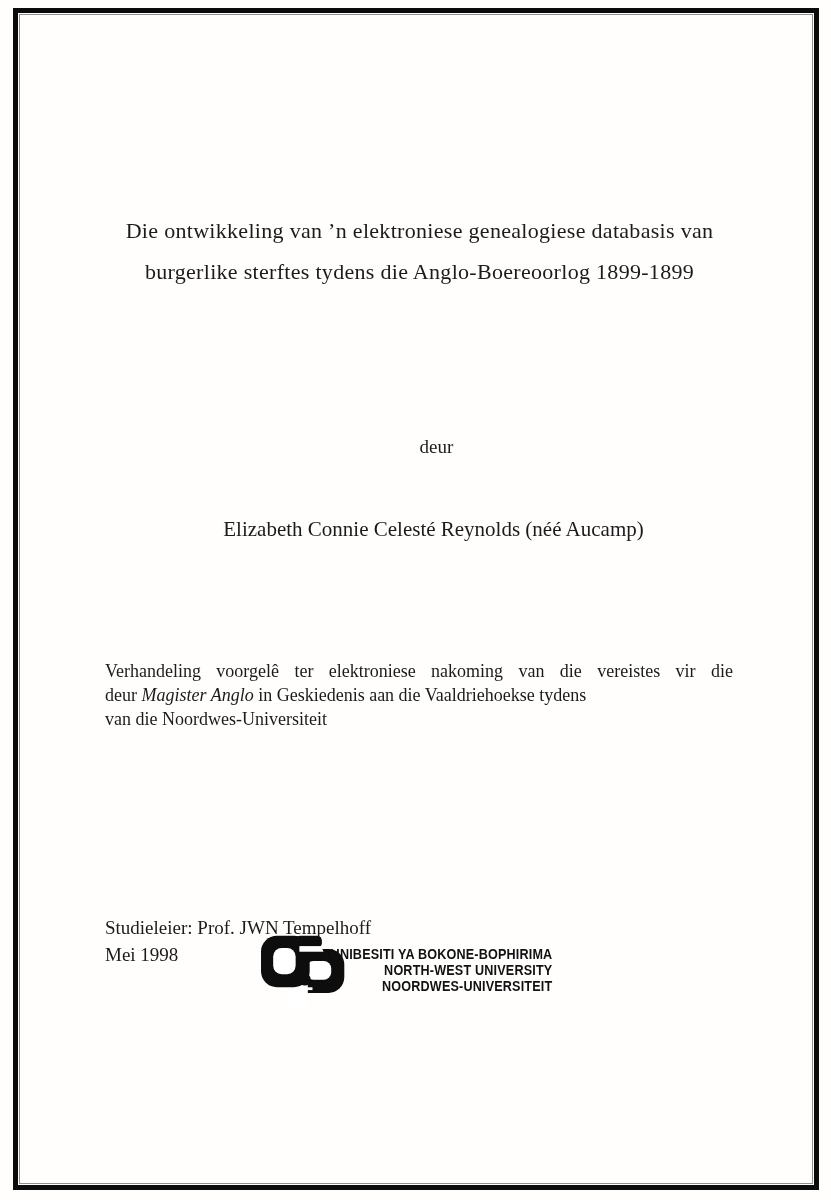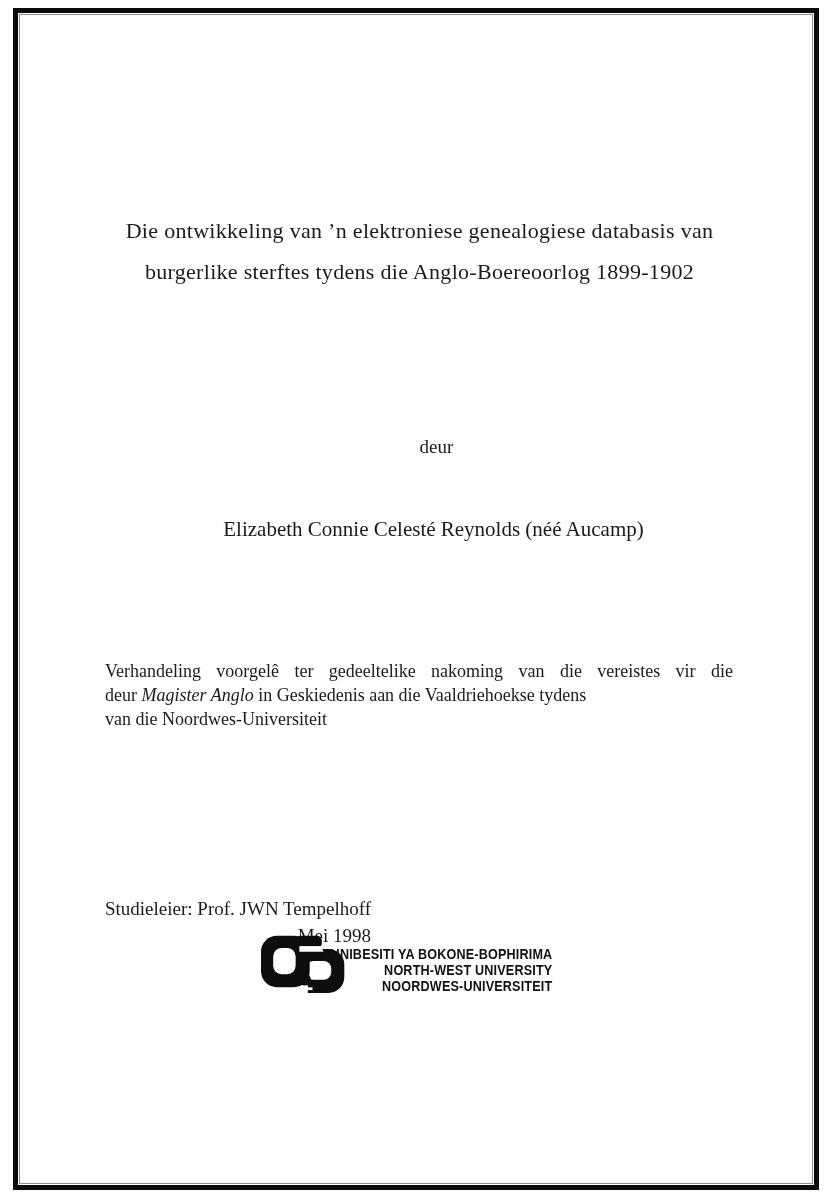--- a/index.html
+++ b/index.html
@@ -65,25 +65,24 @@
     left: 105px;
     width: 628px;
     font-size: 18px;
     line-height: 24px;
   }
   .statement .justified {
     text-align: justify;
     text-align-last: justify;
   }
   .supervisor-block {
-    top: 895px;
+    top: 914px;
     left: 105px;
     font-size: 19px;
     line-height: 27px;
-    text-align: right;
   }
   .logo {
     top: 933px;
     left: 258px;
     display: flex;
     align-items: center;
   }
   .logo-mark { display: block; }
   .logo-text {
     margin-left: -30px;
@@ -104,29 +103,29 @@
 <body>
 
 <div class="page">
 
   <div class="frame-outer">
     <div class="frame-inner"></div>
   </div>
 
   <div class="block title">
     <div>Die ontwikkeling van ’n elektroniese genealogiese databasis van</div>
-    <div>burgerlike sterftes tydens die Anglo-Boereoorlog 1899-1902</div>
+    <div>burgerlike sterftes tydens die Anglo-Boereoorlog 1899-1899</div>
   </div>
 
   <div class="block byline">deur</div>
 
   <div class="block author">Elizabeth Connie Celesté Reynolds (néé Aucamp)</div>
 
   <div class="block statement">
-    <div class="justified">Verhandeling voorgelê ter gedeeltelike nakoming van die vereistes vir die</div>
+    <div class="justified">Verhandeling voorgelê ter elektroniese nakoming van die vereistes vir die</div>
     <div><span>deur </span><i>Magister Anglo</i><span> in Geskiedenis aan die Vaaldriehoekse tydens</span></div>
     <div>van die Noordwes-Universiteit</div>
   </div>
 
   <div class="block supervisor-block">
     <div>Studieleier: Prof. JWN Tempelhoff</div>
     <div>Mei 1998</div>
   </div>
 
   <div class="block logo">

